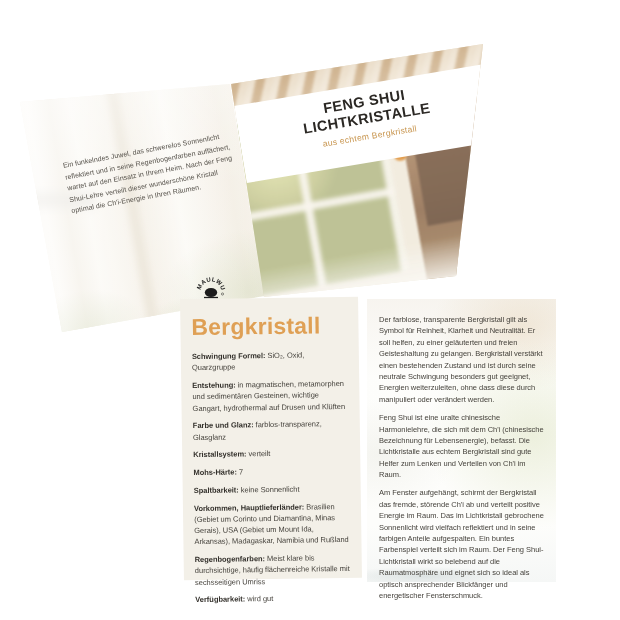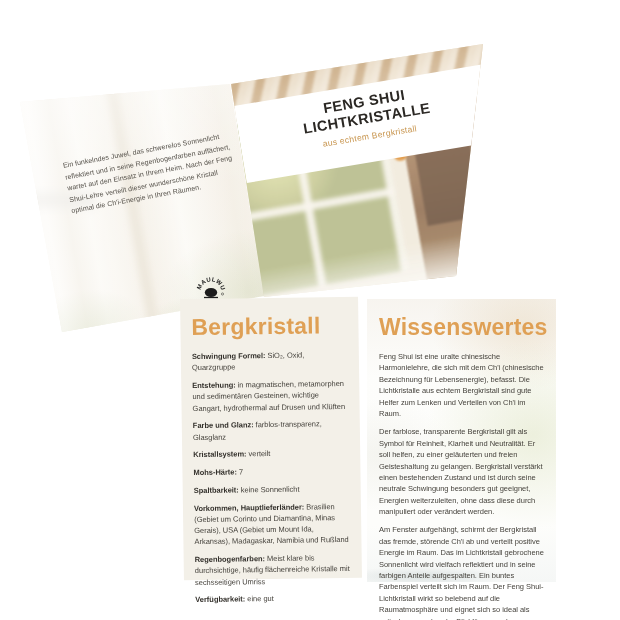--- a/index.html
+++ b/index.html
@@ -141,24 +141,23 @@
     <div class="fact">
       <b>Spaltbarkeit:</b><span>keine Sonnenlicht</span>
     </div>
     <div class="fact">
       <b>Vorkommen, Hauptlieferländer:</b><span>Brasilien (Gebiet um Corinto und Diamantina, Minas Gerais), USA (Gebiet um Mount Ida, Arkansas), Madagaskar, Namibia und Rußland</span>
     </div>
     <div class="fact">
       <b>Regenbogenfarben:</b><span>Meist klare bis durchsichtige, häufig flächenreiche Kristalle mit sechsseitigen Umriss</span>
     </div>
     <div class="fact">
-      <b>Verfügbarkeit:</b><span>eine gut</span>
+      <b>Verfügbarkeit:</b><span>wird gut</span>
     </div>
   </div>
 
   <div class="card card-wiss">
-    <h2>Wissenswertes</h2>
+    <div class="para">Der farblose, transparente Bergkristall gilt als Symbol für Reinheit, Klarheit und Neutralität. Er soll helfen, zu einer geläuterten und freien Geisteshaltung zu gelangen. Bergkristall verstärkt einen bestehenden Zustand und ist durch seine neutrale Schwingung besonders gut geeignet, Energien weiterzuleiten, ohne dass diese durch manipuliert oder verändert werden.</div>
     <div class="para">Feng Shui ist eine uralte chinesische Harmonielehre, die sich mit dem Ch'i (chinesische Bezeichnung für Lebensenergie), befasst. Die Lichtkristalle aus echtem Bergkristall sind gute Helfer zum Lenken und Verteilen von Ch'i im Raum.</div>
-    <div class="para">Der farblose, transparente Bergkristall gilt als Symbol für Reinheit, Klarheit und Neutralität. Er soll helfen, zu einer geläuterten und freien Geisteshaltung zu gelangen. Bergkristall verstärkt einen bestehenden Zustand und ist durch seine neutrale Schwingung besonders gut geeignet, Energien weiterzuleiten, ohne dass diese durch manipuliert oder verändert werden.</div>
     <div class="para">Am Fenster aufgehängt, schirmt der Bergkristall das fremde, störende Ch'i ab und verteilt positive Energie im Raum. Das im Lichtkristall gebrochene Sonnenlicht wird vielfach reflektiert und in seine farbigen Anteile aufgespalten. Ein buntes Farbenspiel verteilt sich im Raum. Der Feng Shui-Lichtkristall wirkt so belebend auf die Raumatmosphäre und eignet sich so ideal als optisch ansprechender Blickfänger und energetischer Fensterschmuck.</div>
   </div>
 
 </div>
 
 </body></html>

